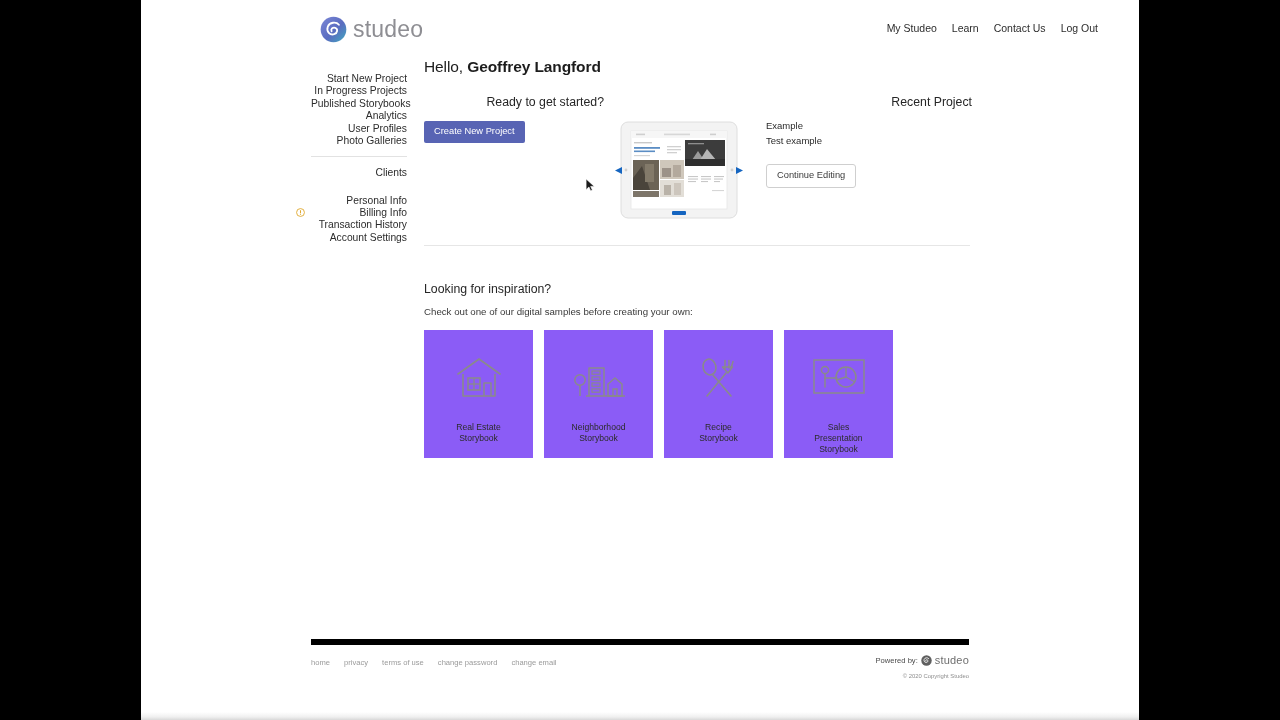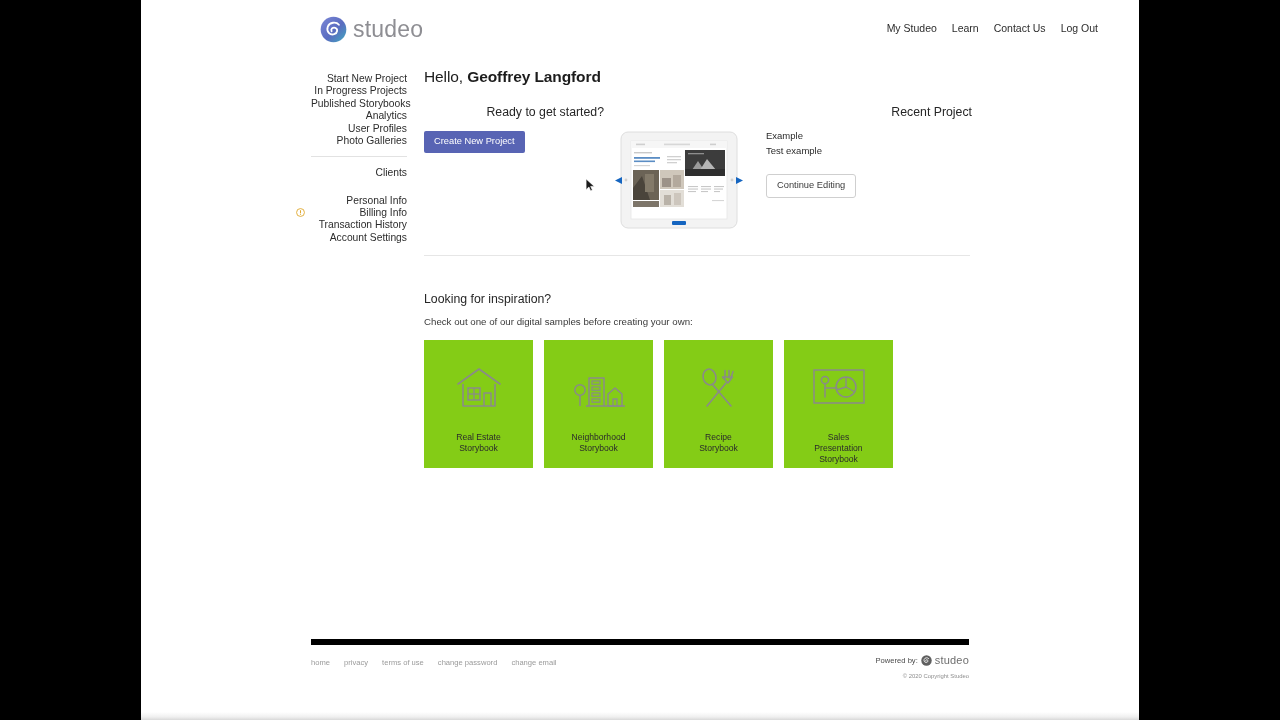--- a/index.html
+++ b/index.html
@@ -85,21 +85,21 @@
   .side-spacer { height:15px; }
   .warn-icon {
     position:absolute;
     left:-15px; top:1px;
     width:9px; height:9px;
   }
 
   
   .main {
     position:absolute;
-    left:283px; top:10px;
+    left:283px; top:0;
     width:548px;
   }
   .greeting {
     font-size:15.5px; color:#1c1c1c; font-weight:700;
     letter-spacing:-0.1px;
     margin-bottom:19px;
   }
   .greeting .gr-light { font-weight:400; }
 
   .two-col { position:relative; height:142px; }
@@ -157,21 +157,21 @@
 
   
   .hr-main { border-top:1px solid #e6e6e6; margin:8px 0 0 0; width:546px; }
   .insp { margin-top:36px; }
   .insp-h { font-size:12.3px; color:#262626; margin-bottom:10px; }
   .insp-sub { font-size:9.7px; color:#3a3a3a; margin-bottom:13px; }
 
   .cards { display:flex; gap:11px; }
   .card {
     width:109px; height:128px;
-    background:#84cc16;
+    background:#8b5cf6;
     position:relative;
     cursor:pointer;
   }
   .card-icon {
     position:absolute; left:0; right:0; top:26px;
     display:flex; justify-content:center;
   }
   .card-label {
     position:absolute; left:0; right:0; top:92px;
     text-align:center;

